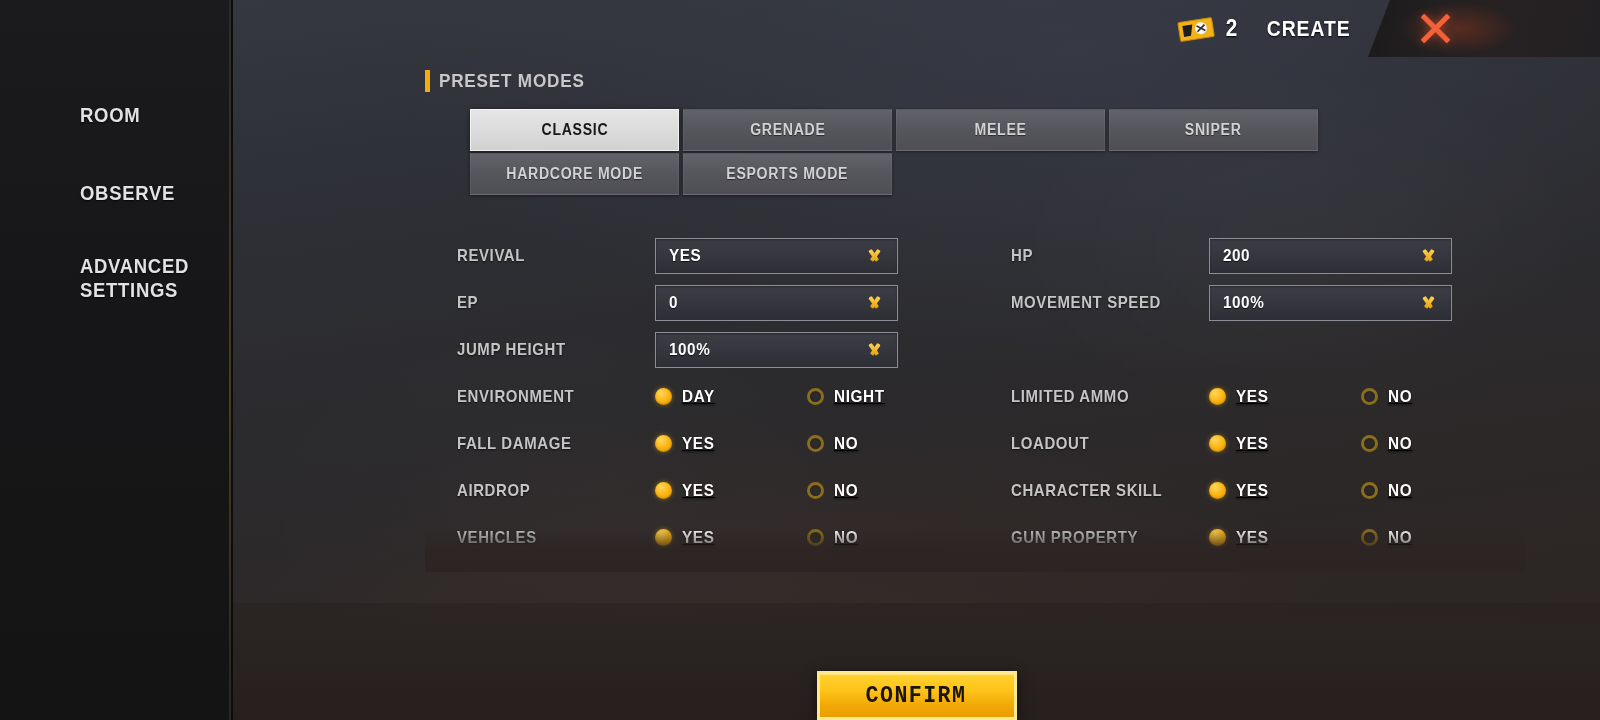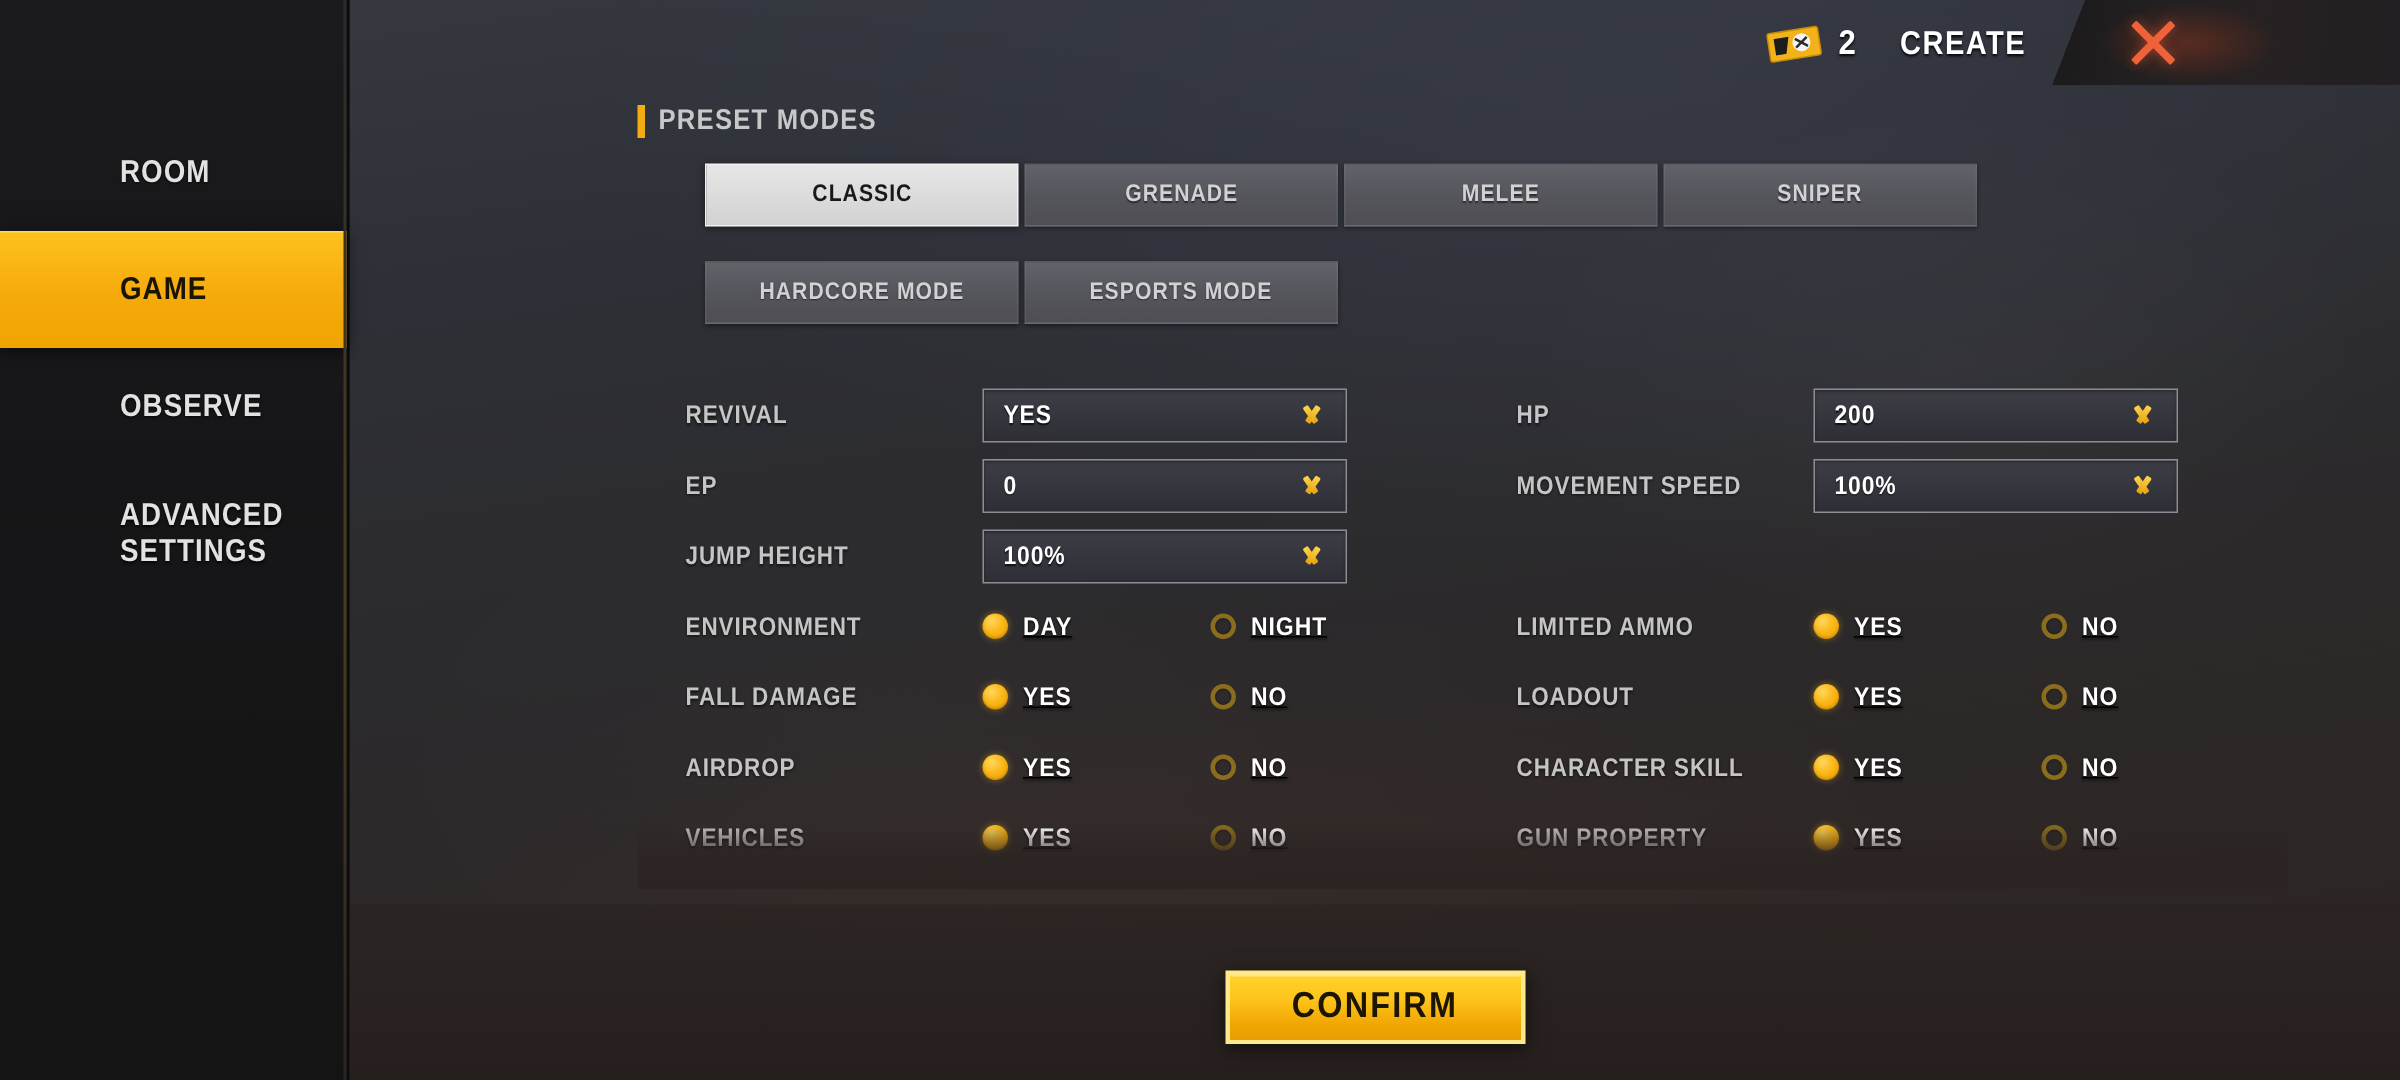--- a/index.html
+++ b/index.html
@@ -189,21 +189,21 @@
     color: #c8c8c8;
     letter-spacing: 0.9px;
     transform: scaleX(0.9);
     transform-origin: left center;
   }
 
   
   .preset-grid {
     display: grid;
     grid-template-columns: repeat(4, 209px);
-    gap: 23px 4px;
+    gap: 2px 4px;
     width: 856px;
     padding-left: 45px;
   }
   .preset-btn {
     height: 42px;
     background: linear-gradient(180deg, #62626a 0%, #55555c 50%, #4e4e54 100%);
     border: 1px solid rgba(255,255,255,0.06);
     display: flex;
     align-items: center;
     justify-content: center;
@@ -348,24 +348,25 @@
     z-index: 12;
   }
 
   
   .footer {
     position: absolute;
     left: 0; right: 0; bottom: 0;
     height: 117px;
     background: linear-gradient(180deg, rgba(40,33,31,0.55) 0%, #2a2422 24%, #261f1e 100%);
     display: flex;
-    align-items: center;
+    align-items: flex-end;
     justify-content: center;
     padding-top: 19px;
     z-index: 18;
+    font-family: Liberation Mono, monospace;
   }
   .confirm-btn {
     width: 200px;
     height: 49px;
     background: linear-gradient(180deg, #ffd22e 0%, #fdc41a 38%, #f2a906 72%, #e99d02 100%);
     border: 3px solid #ffe98a;
     display: flex;
     align-items: center;
     justify-content: center;
     cursor: pointer;
@@ -381,23 +382,20 @@
 </style>
 </head>
 <body>
 
 <div class="app">
 
   <aside class="sidebar">
     <div class="nav-list">
         <div class="nav-item">
           <span class="nav-label">ROOM</span>
-        </div>
-        <div class="nav-item active">
-          <span class="nav-label">GAME</span>
         </div>
         <div class="nav-item">
           <span class="nav-label">OBSERVE</span>
         </div>
         <div class="nav-item multiline">
           <span class="nav-label">ADVANCED
 SETTINGS</span>
         </div>
       </div>
     <div class="sidebar-edge"></div>

